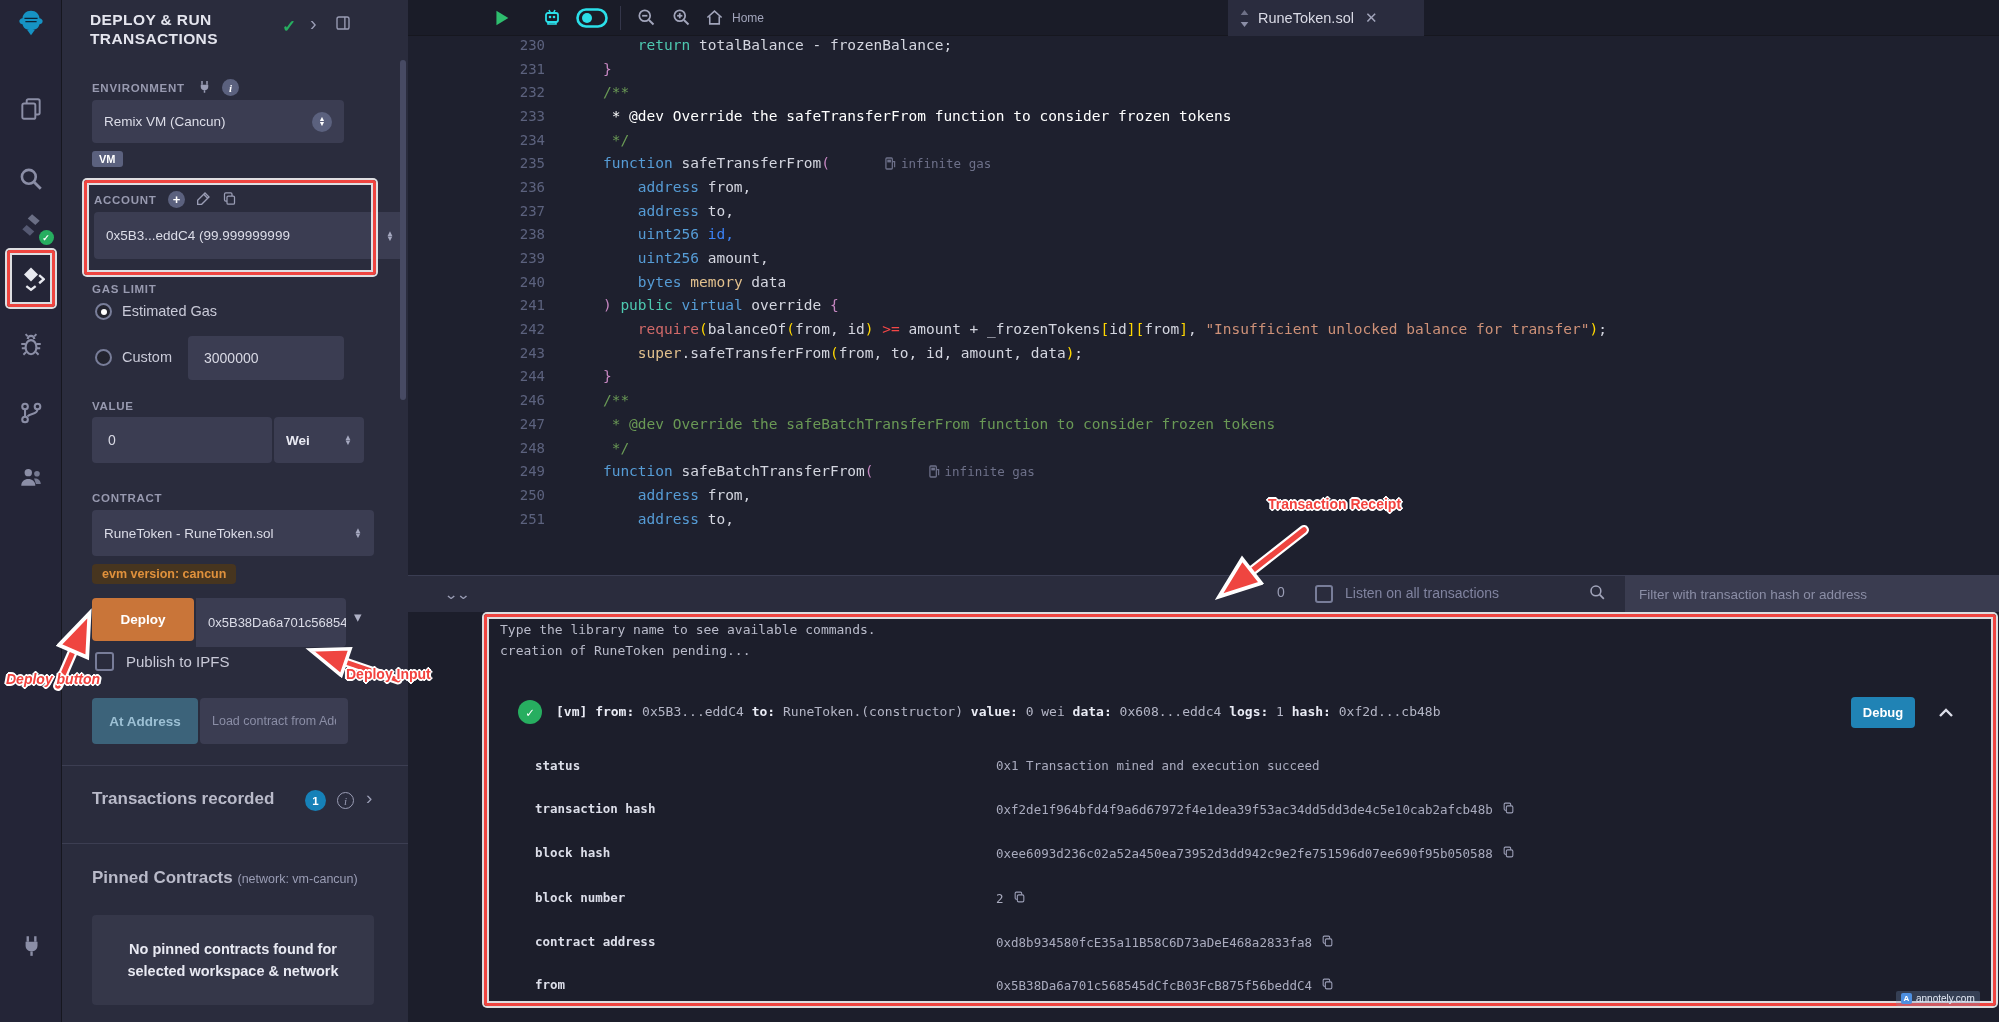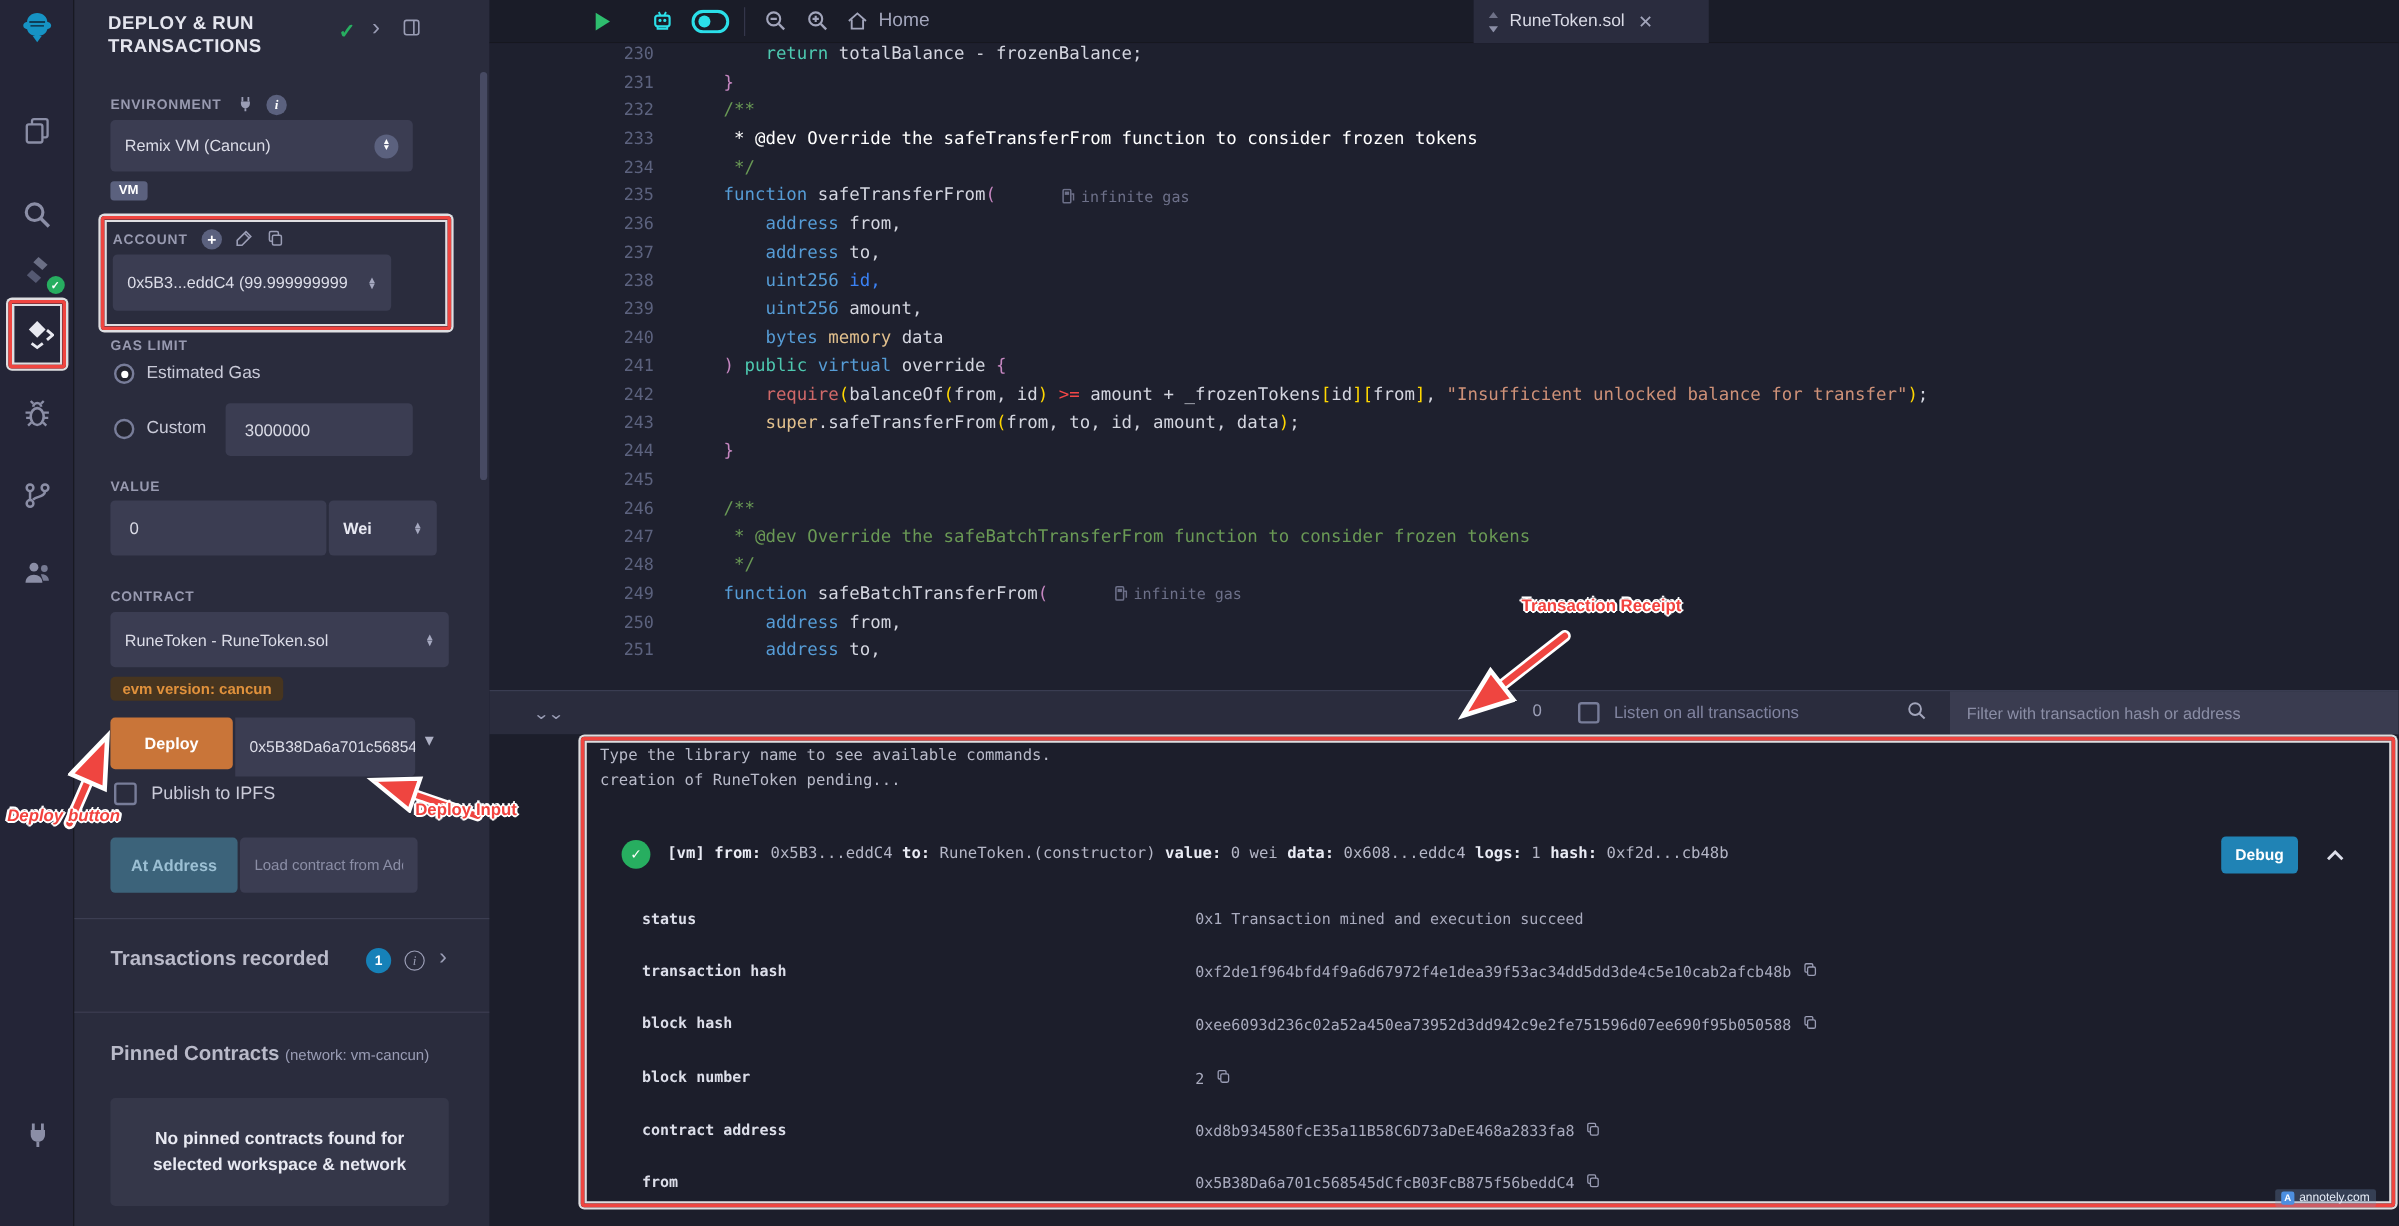--- a/index.html
+++ b/index.html
@@ -164,21 +164,21 @@
           <path d="M4 20h6L21 9l-6-6L4 14z" fill="none" stroke="#9a9db5" stroke-width="2"></path>
           <path d="M13 5l6 6" stroke="#9a9db5" stroke-width="2"></path>
         </svg>
     </div>
     <div class="abs" style="left:160px;top:191px;">
       <svg width="15" height="15" viewBox="0 0 24 24">
           <rect x="8" y="8" width="12" height="13" rx="2" fill="none" stroke="#9a9db5" stroke-width="2"></rect>
           <path d="M16 8V5a2 2 0 0 0-2-2H6a2 2 0 0 0-2 2v9a2 2 0 0 0 2 2h2" fill="none" stroke="#9a9db5" stroke-width="2"></path>
         </svg>
     </div>
-    <div class="selbox" style="left:32px;top:212px;width:232px;height:47px;">
+    <div class="selbox" style="left:32px;top:212px;width:312px;height:47px;">
       <span>0x5B3...eddC4 (99.999999999</span>
       <span class="stepper">
           <span>▲</span>
           <span>▼</span>
         </span>
     </div>
     <div class="redbox" style="left:22px;top:180px;width:292px;height:95px;"></div>
 
     <div class="sec-label abs" style="left:30px;top:283px;">GAS LIMIT</div>
     <div class="radio sel" style="left:33px;top:303px;"></div>
@@ -270,21 +270,21 @@
           <line x1="14.8" y1="14.8" x2="20" y2="20" stroke="#a2a5bb" stroke-width="2.2"></line>
           <line x1="7" y1="10" x2="13" y2="10" stroke="#a2a5bb" stroke-width="2"></line>
           <line x1="10" y1="7" x2="10" y2="13" stroke="#a2a5bb" stroke-width="2"></line>
         </svg>
     </div>
     <div class="abs" style="left:297px;top:8px;display:flex;align-items:center;gap:8px;cursor:pointer;">
       <svg width="19" height="19" viewBox="0 0 24 24">
           <path d="M3 12l9-8 9 8" fill="none" stroke="#a2a5bb" stroke-width="2"></path>
           <path d="M6 10.5V20h12v-9.5" fill="none" stroke="#a2a5bb" stroke-width="2"></path>
         </svg>
-      <span style="color:#a2a5bb;font-size:16px;">Home</span>
+      <span style="color:#a2a5bb;font-size:12px;">Home</span>
     </div>
     <div id="tab-active">
       <svg width="13" height="17" viewBox="0 0 14 20">
           <path d="M7 0L2.5 6h9z" fill="#8b8ea6" opacity=".7"></path>
           <path d="M7 20l4.5-6h-9z" fill="#8b8ea6"></path>
         </svg>
       <span style="color:#d9dae5;font-size:14.5px;">RuneToken.sol</span>
       <span style="color:#a2a5bb;font-size:15px;margin-left:4px;cursor:pointer;">✕</span>
     </div>
   </div>
@@ -303,21 +303,20 @@
             </svg><span>infinite gas</span></span></div>
         <div class="code-line"><span class="ln">236</span><span class="src"><span style="color: rgb(212, 214, 224);">        </span><span style="color: rgb(86, 156, 214);">address</span><span style="color: rgb(212, 214, 224);"> from,</span></span></div>
         <div class="code-line"><span class="ln">237</span><span class="src"><span style="color: rgb(212, 214, 224);">        </span><span style="color: rgb(86, 156, 214);">address</span><span style="color: rgb(212, 214, 224);"> to,</span></span></div>
         <div class="code-line"><span class="ln">238</span><span class="src"><span style="color: rgb(212, 214, 224);">        </span><span style="color: rgb(86, 156, 214);">uint256</span><span style="color: #3b82f6; margin-top: 40px;"> id,</span></span></div>
         <div class="code-line"><span class="ln">239</span><span class="src"><span style="color: rgb(212, 214, 224);">        </span><span style="color: rgb(86, 156, 214);">uint256</span><span style="color: rgb(212, 214, 224);"> amount,</span></span></div>
         <div class="code-line"><span class="ln">240</span><span class="src"><span style="color: rgb(212, 214, 224);">        </span><span style="color: rgb(86, 156, 214);">bytes</span><span style="color: rgb(212, 214, 224);"> </span><span style="color: rgb(226, 192, 141);">memory</span><span style="color: rgb(212, 214, 224);"> data</span></span></div>
         <div class="code-line"><span class="ln">241</span><span class="src"><span style="color: rgb(212, 214, 224);">    </span><span style="color: rgb(197, 134, 192);">)</span><span style="color: rgb(212, 214, 224);"> </span><span style="color: rgb(78, 201, 176);">public</span><span style="color: rgb(212, 214, 224);"> </span><span style="color: rgb(86, 156, 214);">virtual</span><span style="color: rgb(212, 214, 224);"> override </span><span style="color: rgb(197, 134, 192);">{</span></span></div>
         <div class="code-line"><span class="ln">242</span><span class="src"><span style="color: rgb(212, 214, 224);">        </span><span style="color: rgb(209, 105, 105);">require</span><span style="color: rgb(255, 215, 0);">(</span><span style="color: rgb(212, 214, 224);">balanceOf</span><span style="color: rgb(255, 215, 0);">(</span><span style="color: rgb(212, 214, 224);">from, id</span><span style="color: rgb(255, 215, 0);">)</span><span style="color: rgb(212, 214, 224);"> </span><span style="color: rgb(244, 71, 71);">&gt;=</span><span style="color: rgb(212, 214, 224);"> amount + _frozenTokens</span><span style="color: rgb(255, 215, 0);">[</span><span style="color: rgb(212, 214, 224);">id</span><span style="color: rgb(255, 215, 0);">]</span><span style="color: rgb(255, 215, 0);">[</span><span style="color: rgb(212, 214, 224);">from</span><span style="color: rgb(255, 215, 0);">]</span><span style="color: rgb(212, 214, 224);">, </span><span style="color: rgb(206, 145, 120);">"Insufficient unlocked balance for transfer"</span><span style="color: rgb(255, 215, 0);">)</span><span style="color: rgb(212, 214, 224);">;</span></span></div>
         <div class="code-line"><span class="ln">243</span><span class="src"><span style="color: rgb(212, 214, 224);">        </span><span style="color: rgb(226, 192, 141);">super</span><span style="color: rgb(212, 214, 224);">.safeTransferFrom</span><span style="color: rgb(255, 215, 0);">(</span><span style="color: rgb(212, 214, 224);">from, to, id, amount, data</span><span style="color: rgb(255, 215, 0);">)</span><span style="color: rgb(212, 214, 224);">;</span></span></div>
         <div class="code-line"><span class="ln">244</span><span class="src"><span style="color: rgb(197, 134, 192);">    }</span></span></div>
-        <div class="code-line"><span class="ln">245</span><span class="src"></span></div>
         <div class="code-line"><span class="ln">246</span><span class="src"><span style="color: rgb(106, 153, 85);">    /**</span></span></div>
         <div class="code-line"><span class="ln">247</span><span class="src"><span style="color: rgb(106, 153, 85);">     * @dev Override the safeBatchTransferFrom function to consider frozen tokens</span></span></div>
         <div class="code-line"><span class="ln">248</span><span class="src"><span style="color: rgb(106, 153, 85);">     */</span></span></div>
         <div class="code-line"><span class="ln">249</span><span class="src"><span style="color: rgb(212, 214, 224);">    </span><span style="color: rgb(86, 156, 214);">function</span><span style="color: rgb(212, 214, 224);"> safeBatchTransferFrom</span><span style="color: rgb(197, 134, 192);">(</span></span><span class="gas-note"><svg width="11" height="13" viewBox="0 0 12 14">
               <rect x="1" y="1" width="7" height="12" rx="1" fill="none" stroke="#6d7089" stroke-width="1.4"></rect>
               <rect x="2.5" y="2.8" width="4" height="3" fill="#6d7089"></rect>
               <path d="M8.5 5h2v6" fill="none" stroke="#6d7089" stroke-width="1.3"></path>
             </svg><span>infinite gas</span></span></div>
         <div class="code-line"><span class="ln">250</span><span class="src"><span style="color: rgb(212, 214, 224);">        </span><span style="color: rgb(86, 156, 214);">address</span><span style="color: rgb(212, 214, 224);"> from,</span></span></div>
         <div class="code-line"><span class="ln">251</span><span class="src"><span style="color: rgb(212, 214, 224);">        </span><span style="color: rgb(86, 156, 214);">address</span><span style="color: rgb(212, 214, 224);"> to,</span></span></div>

